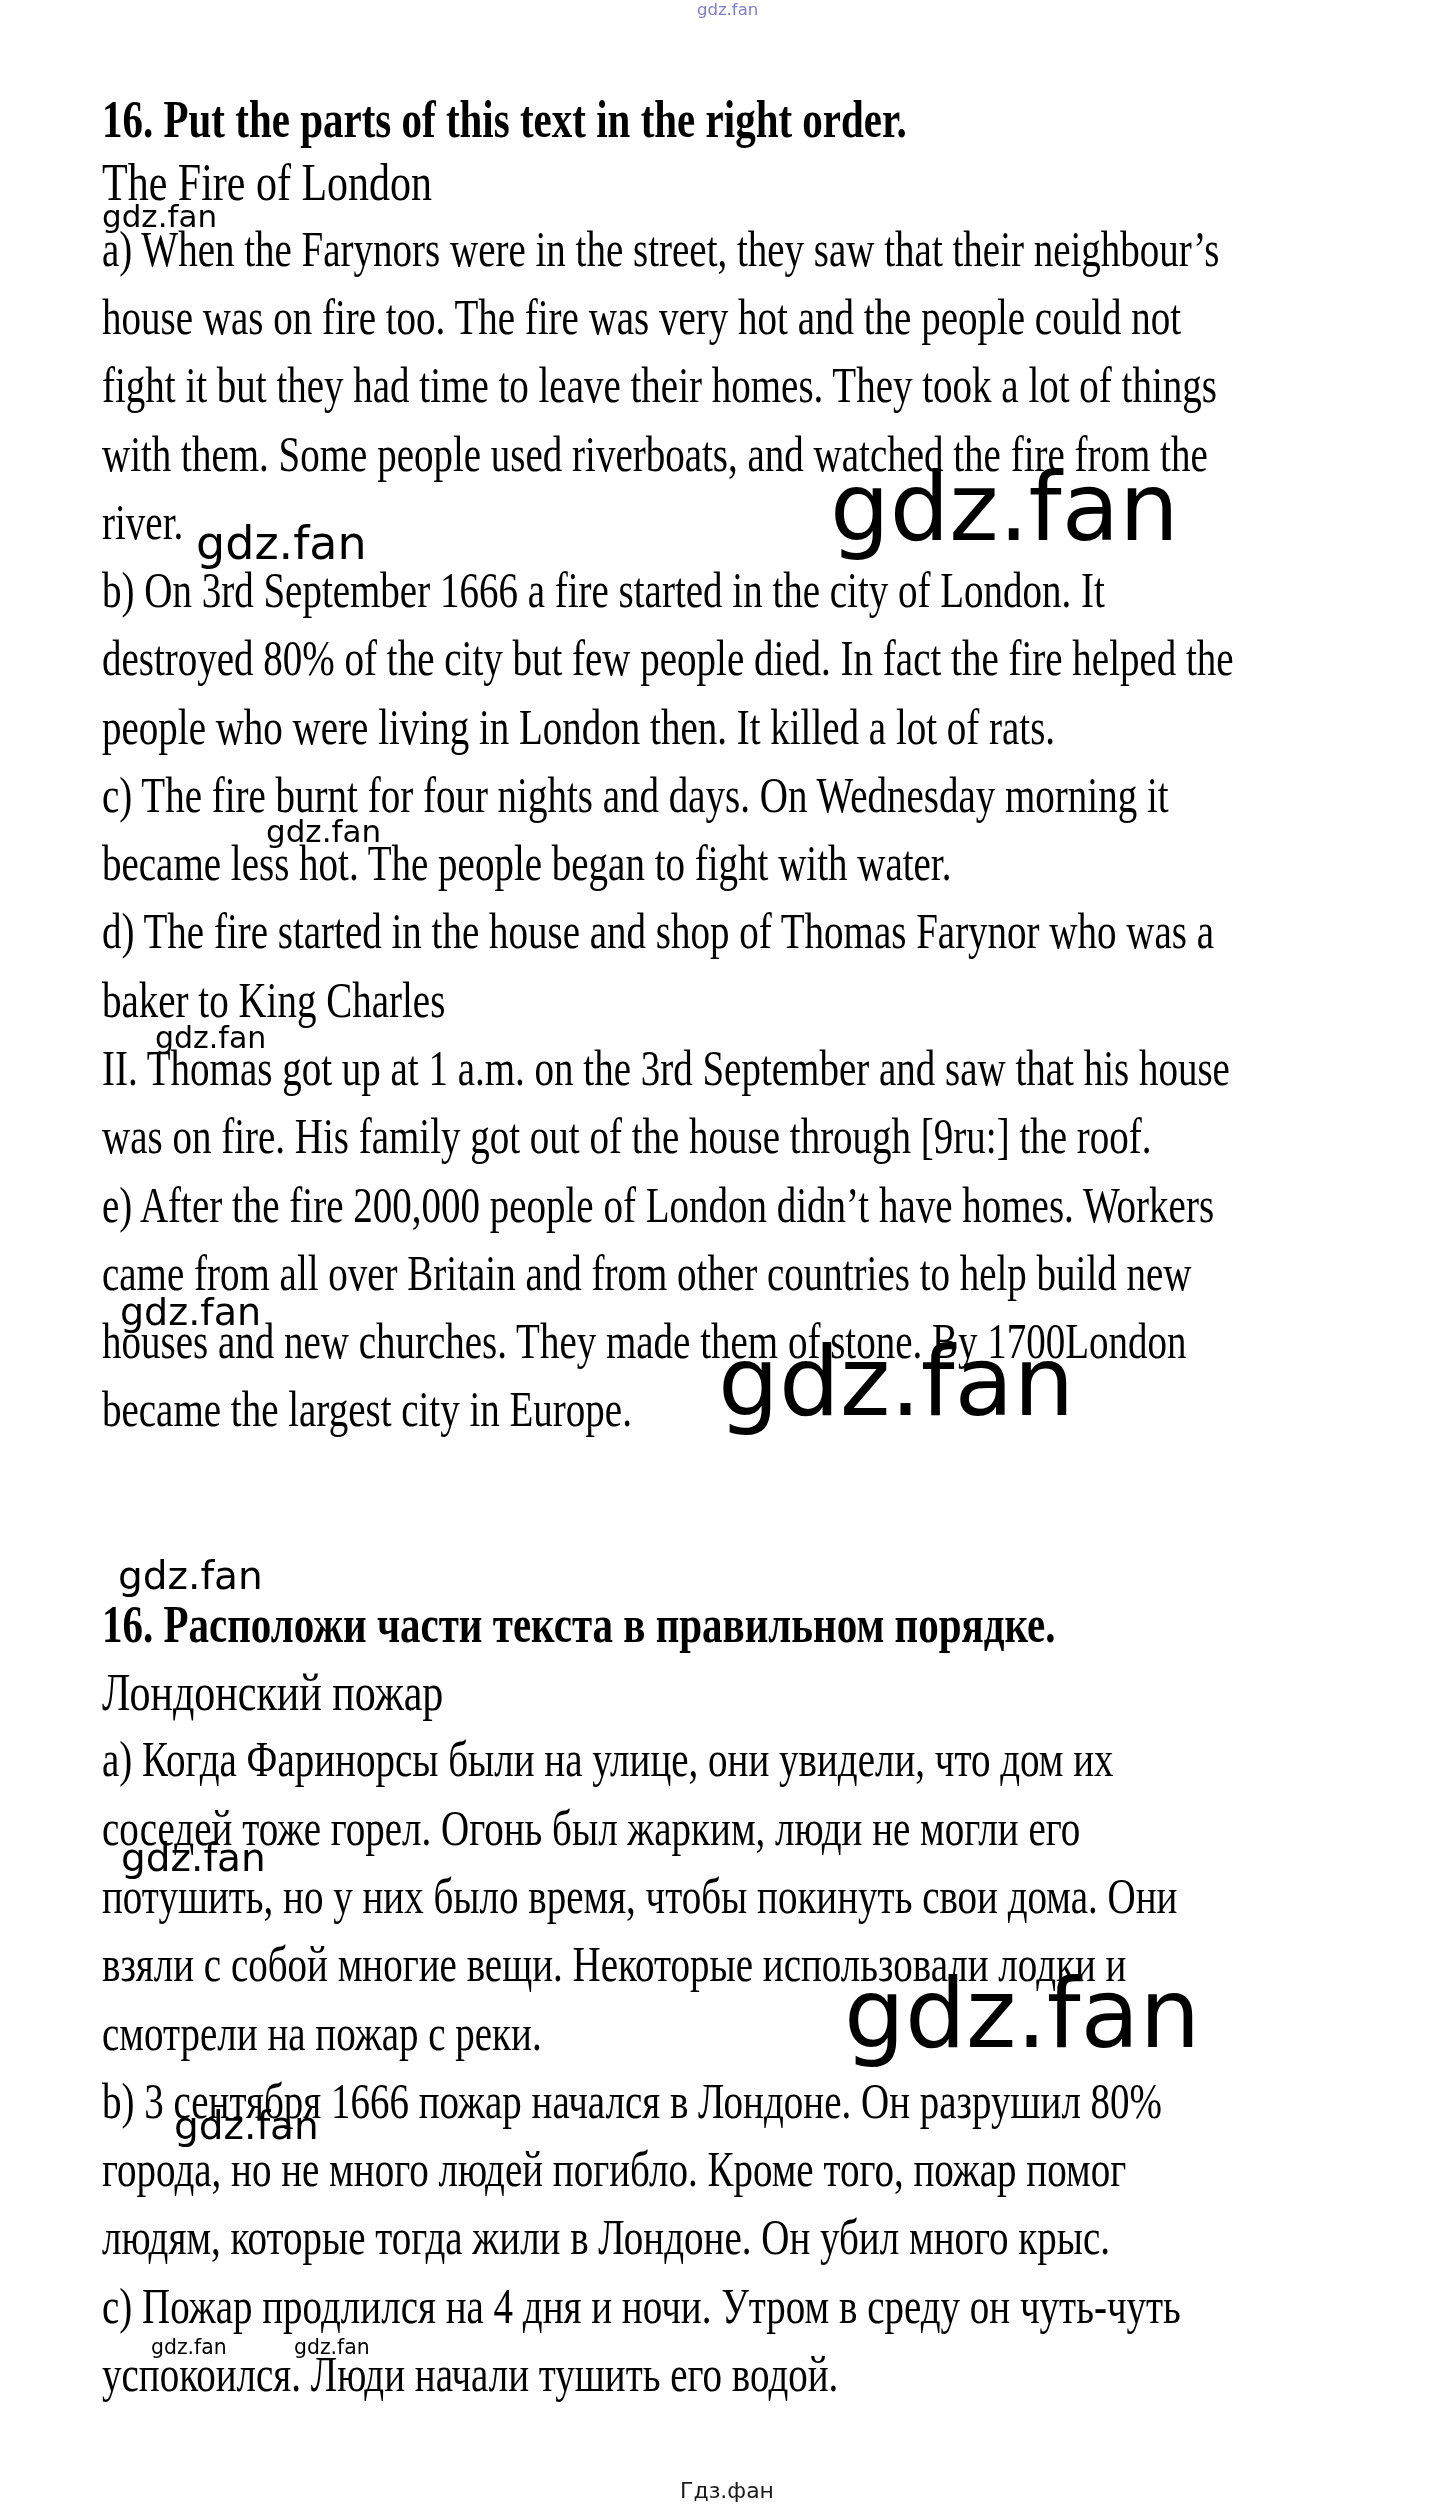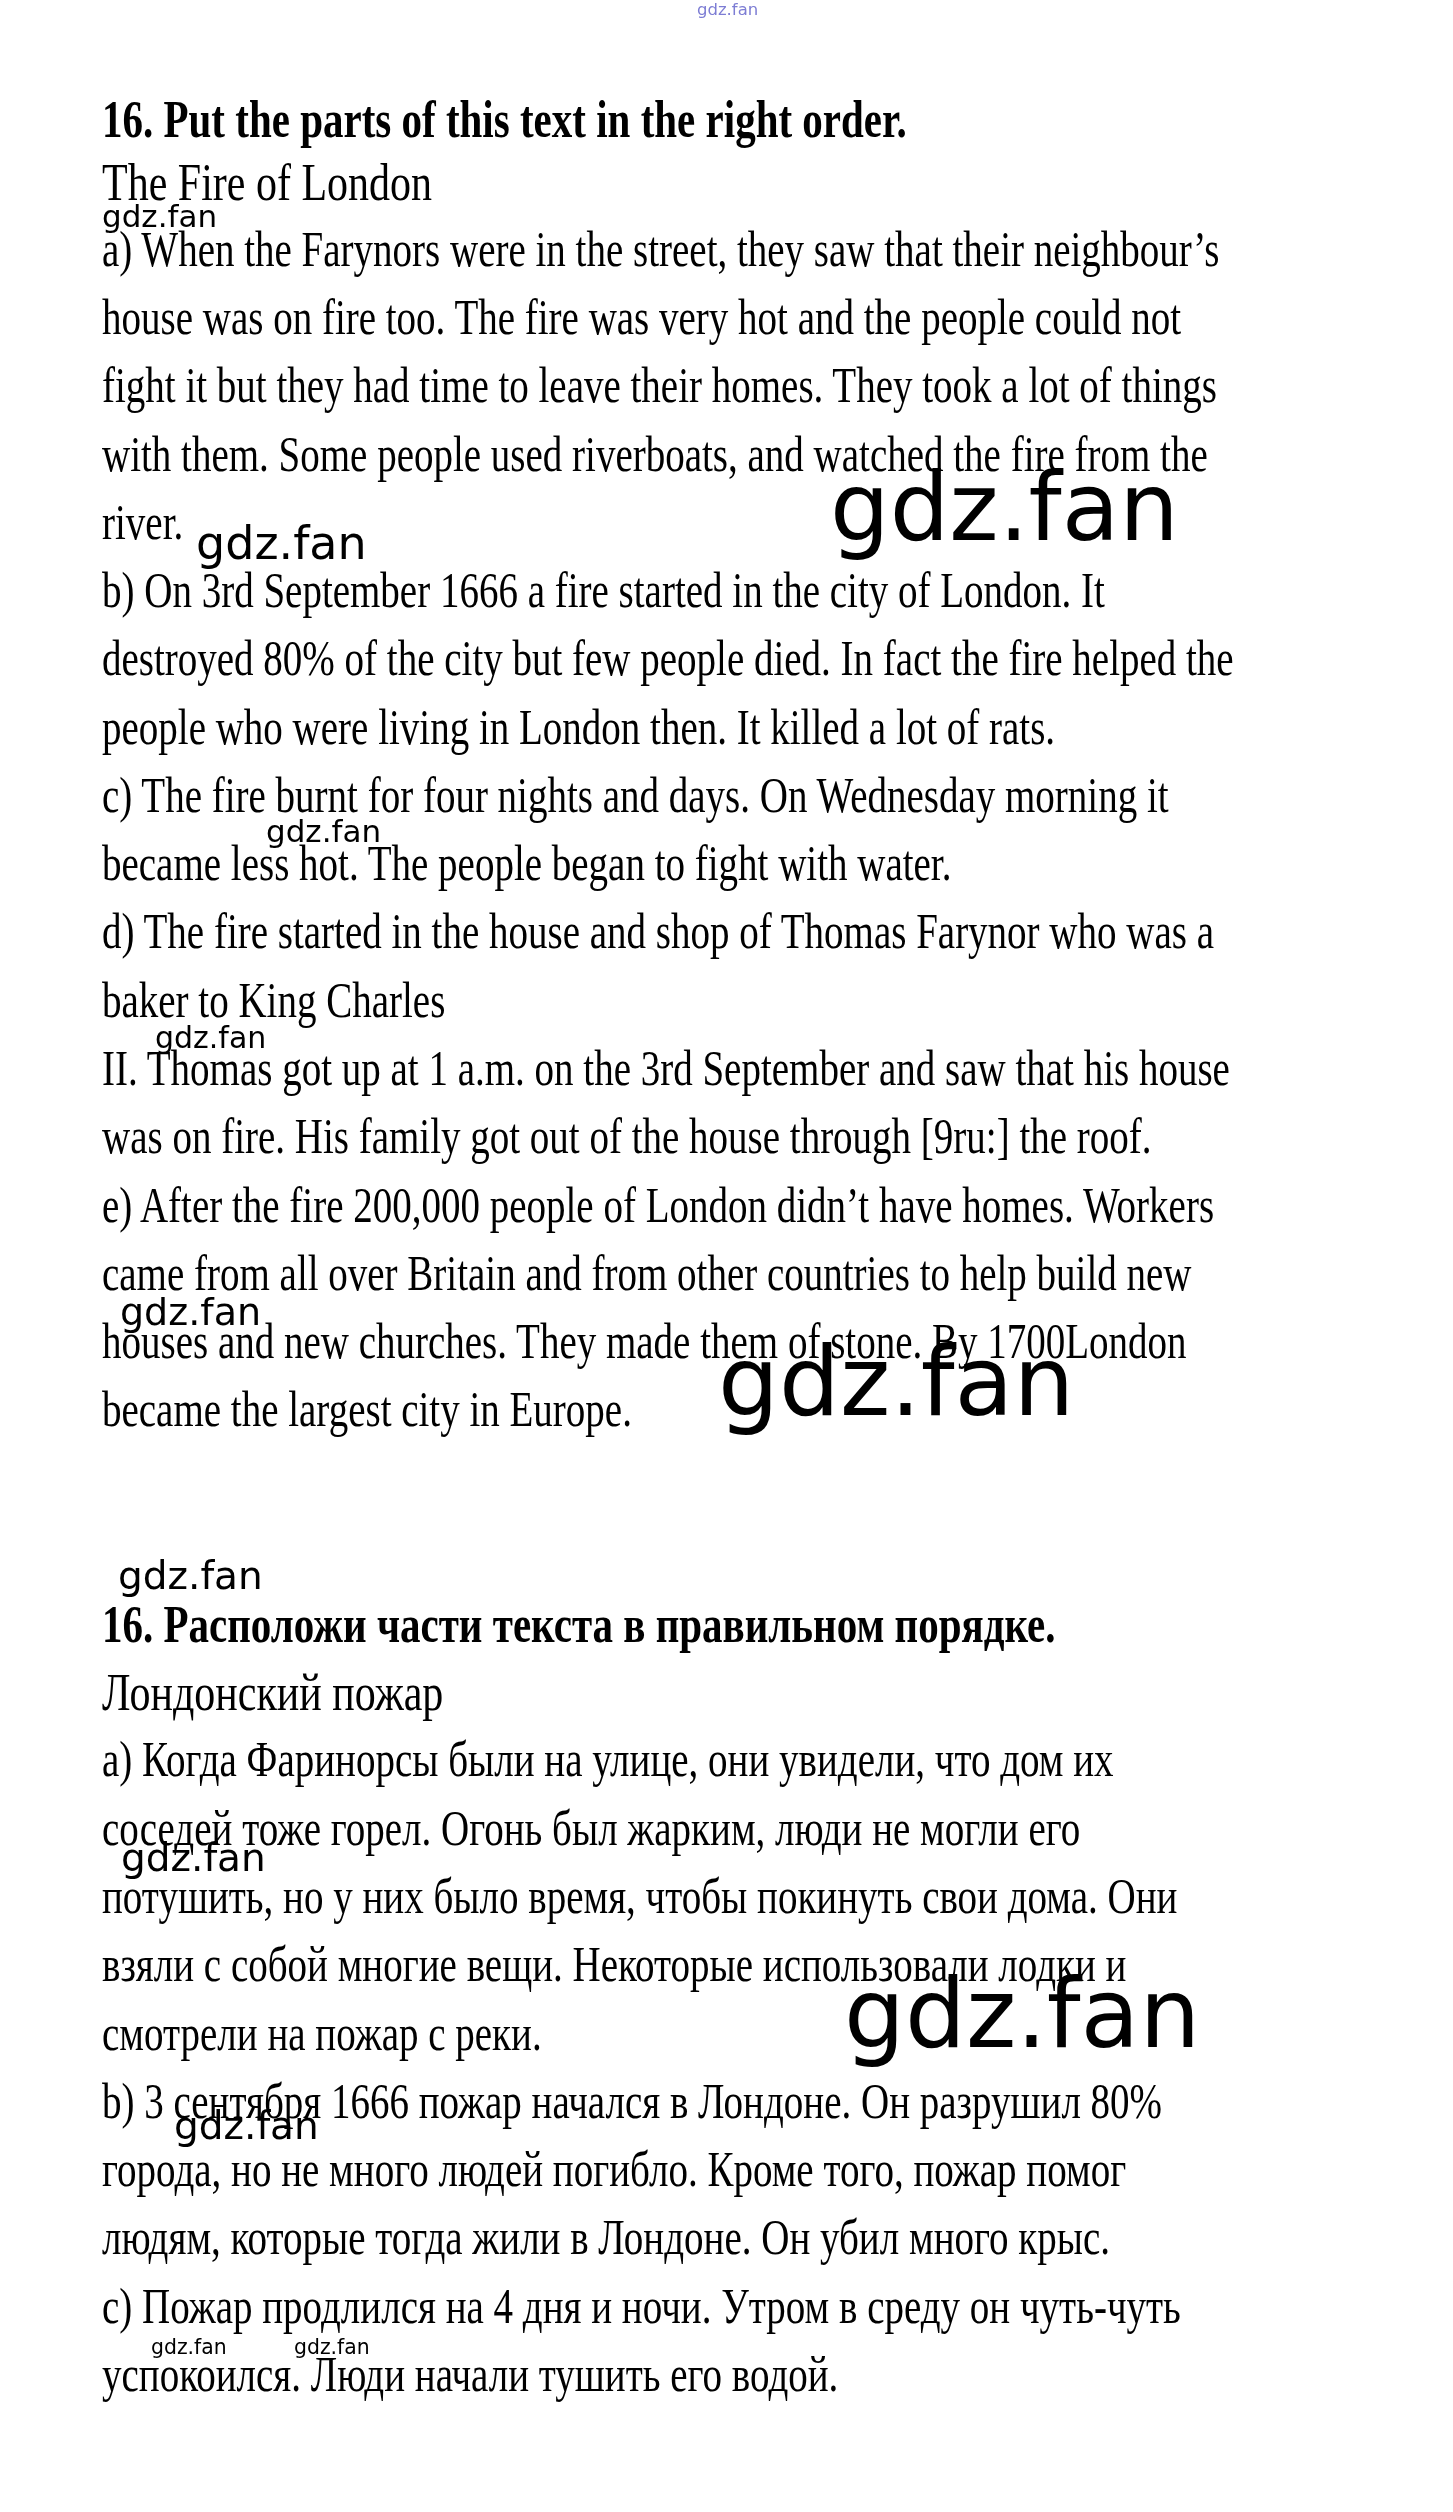--- a/index.html
+++ b/index.html
@@ -133,15 +133,16 @@
   <div class="line ru-b0">b) 3 сентября 1666 пожар начался в Лондоне. Он разрушил 80%</div>
   <div class="wm wm-10">gdz.fan</div>
   <div class="line ru-b1">города, но не много людей погибло. Кроме того, пожар помог</div>
   <div class="line ru-b2">людям, которые тогда жили в Лондоне. Он убил много крыс.</div>
 
   <div class="line ru-c0">с) Пожар продлился на 4 дня и ночи. Утром в среду он чуть-чуть</div>
   <div class="wm wm-11">gdz.fan</div>
   <div class="wm wm-12">gdz.fan</div>
   <div class="line ru-c1">успокоился. Люди начали тушить его водой.</div>
 
+  <div class="footer-brand">Гдз.фан</div>
 
 </div>
 
 
 </body></html>

